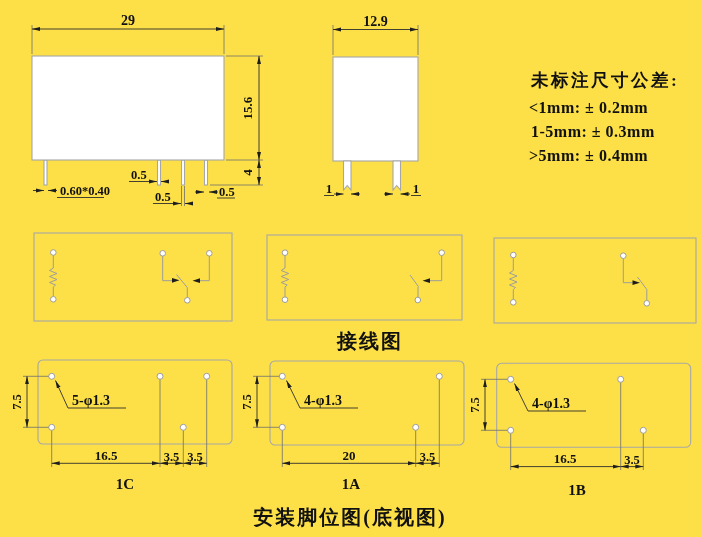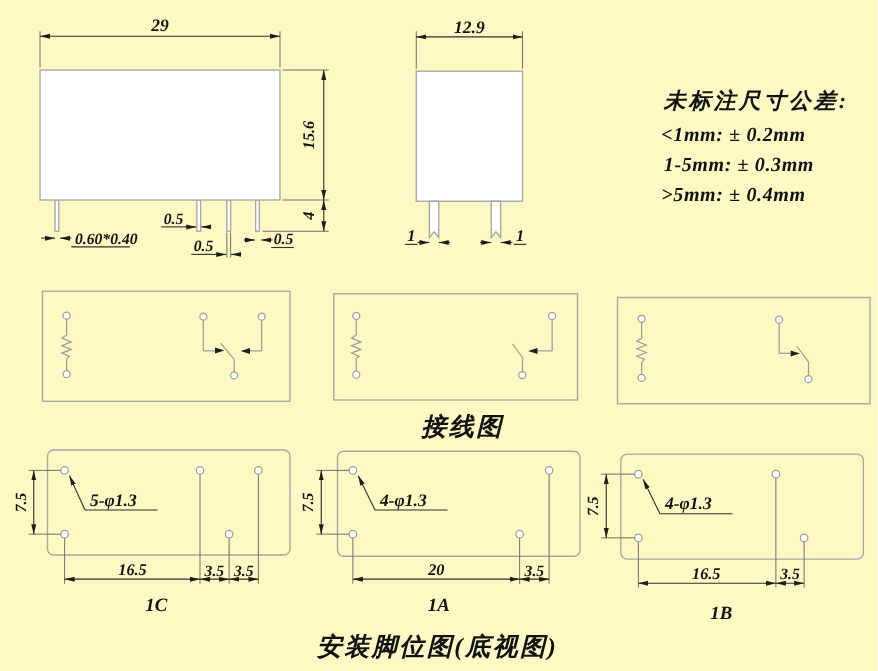--- a/index.html
+++ b/index.html
@@ -1,17 +1,17 @@
 <!DOCTYPE html>
 <html><head>
 <meta charset="utf-8">
 <style>
   html,body{margin:0;padding:0;background:#ffffff;}
-  .stage{position:relative;width:702px;height:537px;background:#fef9c3;overflow:hidden;
-         font-family:"Liberation Serif","DejaVu Serif",serif;font-style:italic;}
+  .stage{position:relative;width:702px;height:537px;background:#fde047;overflow:hidden;
+         font-family:"Liberation Serif","DejaVu Serif",serif;}
   svg{display:block;}
   .outline{stroke:#a7a7a7;stroke-width:1.1;fill:#ffffff;}
   .outline-nf{stroke:#a7a7a7;stroke-width:1.1;fill:none;}
   .sym{stroke:#9d9d9d;stroke-width:1;fill:none;}
   .hole{stroke:#9d9d9d;stroke-width:1;fill:#ffffff;}
   .dim{stroke:#2e2e2e;stroke-width:0.9;fill:none;}
   .ext{stroke:#6f6f6f;stroke-width:0.8;fill:none;}
   .arrfill{fill:#1e1e1e;stroke:none;}
   text{fill:#111111;font-family:"Liberation Serif","DejaVu Serif",serif;font-weight:bold;}
   .t14{font-size:14px;}

